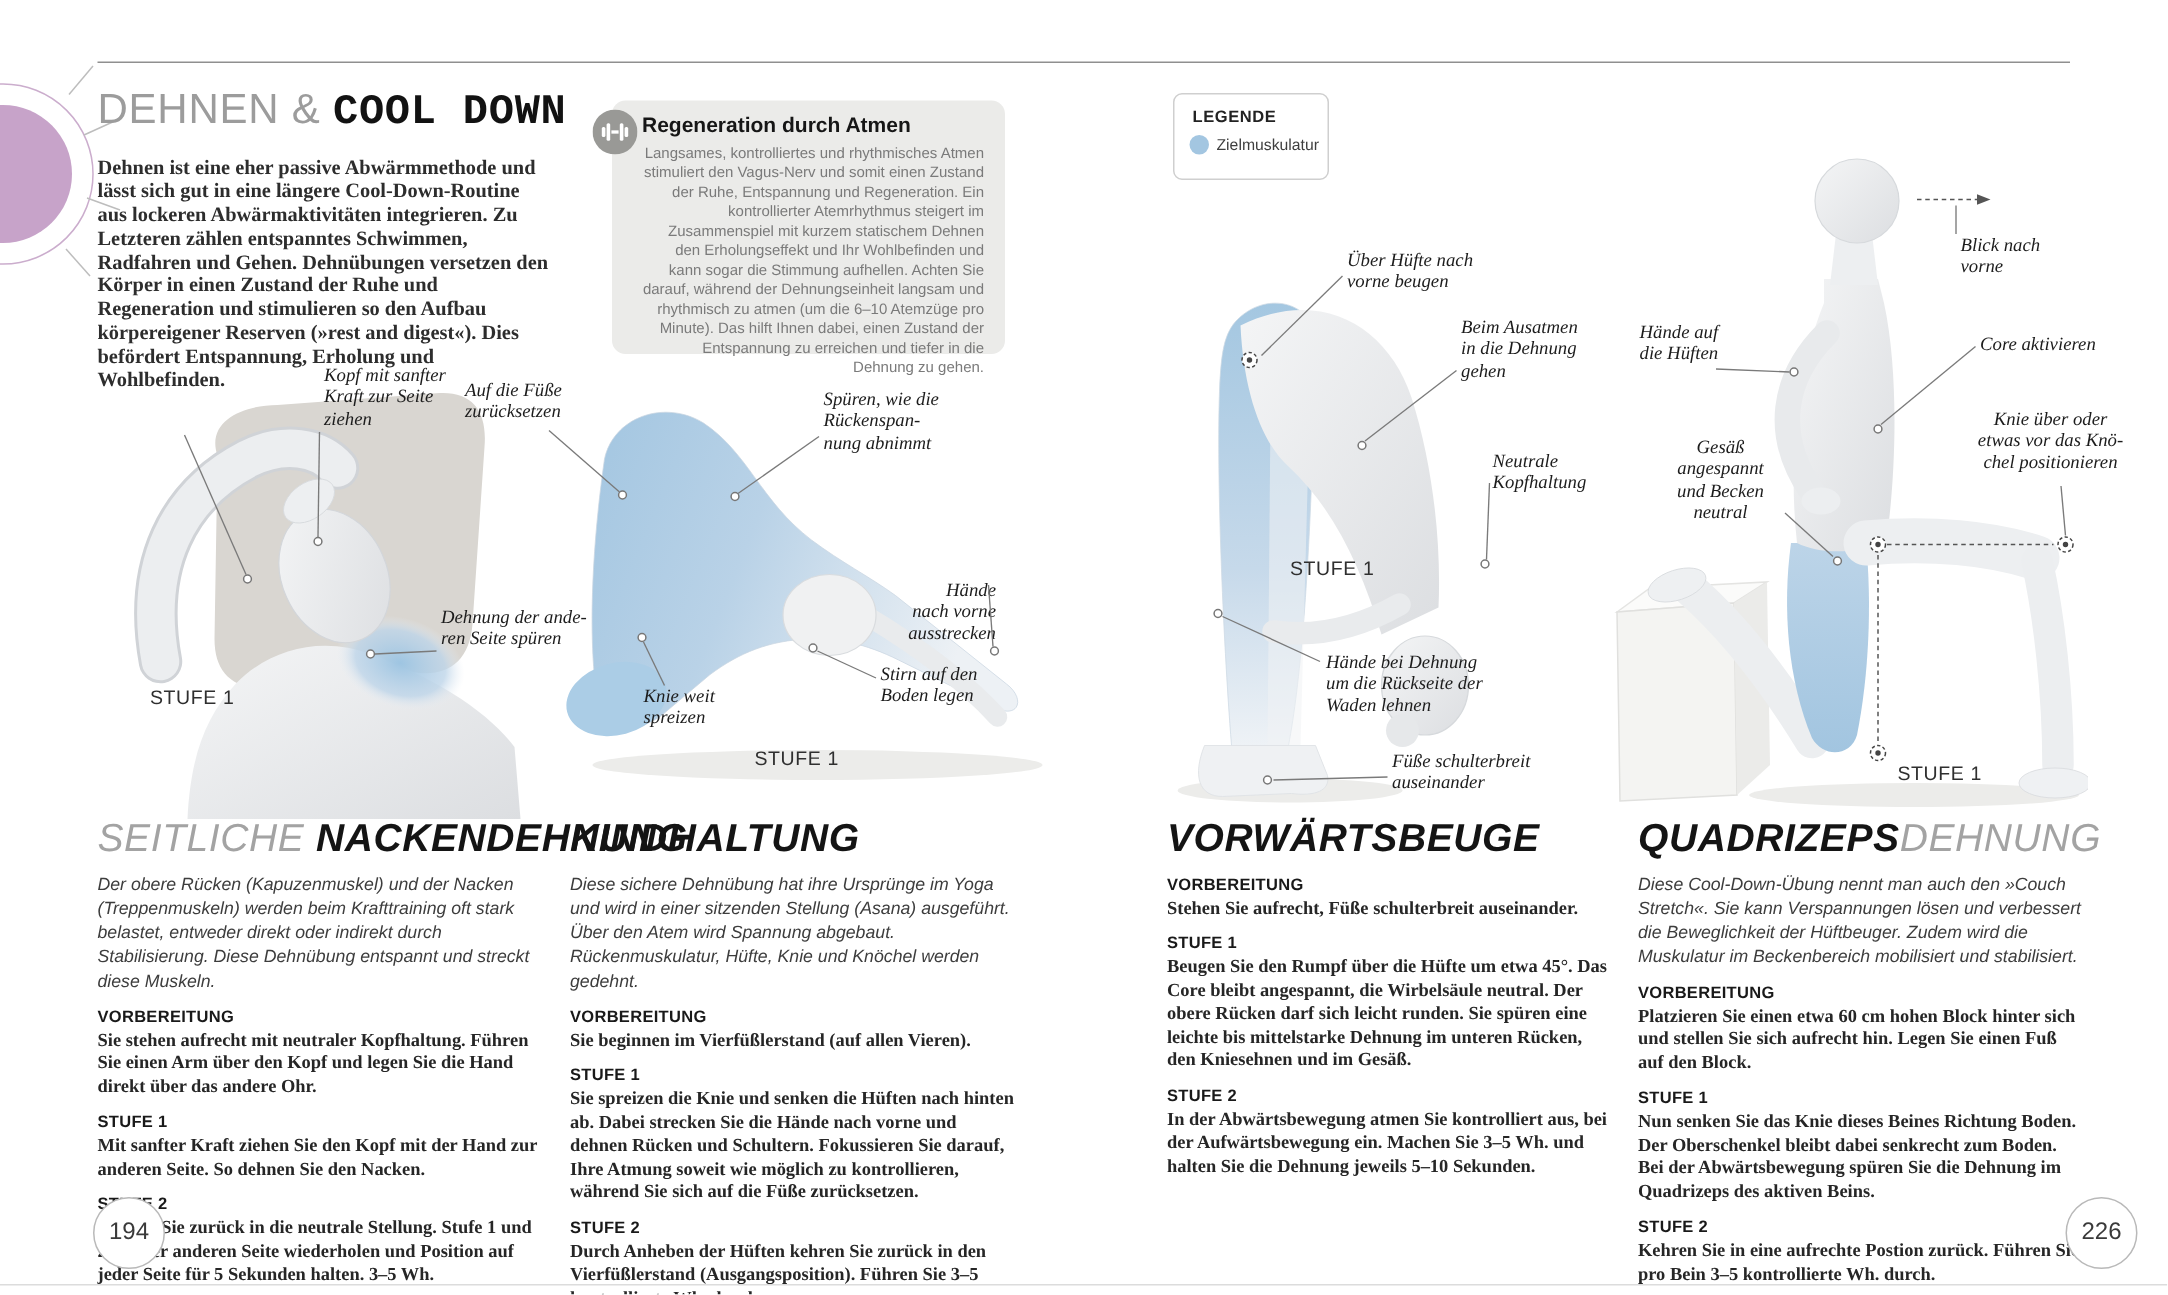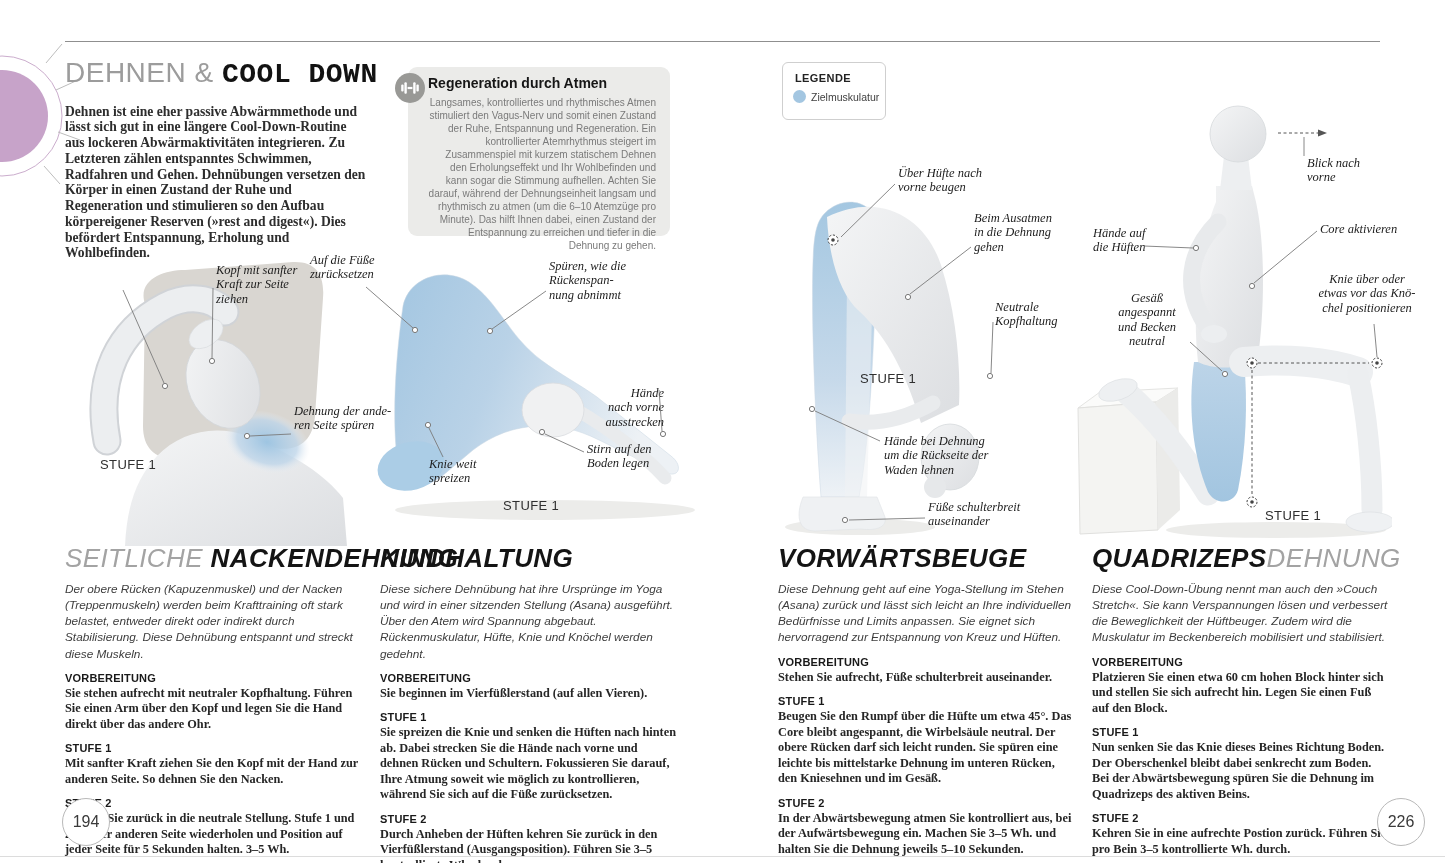--- a/index.html
+++ b/index.html
@@ -33,34 +33,34 @@
   .legend-title{position:absolute;left:12px;top:9px;font-size:11px;font-weight:700;letter-spacing:.4px;color:#222;}
   .legend-row{position:absolute;left:10px;top:27px;display:flex;align-items:center;gap:5px;}
   .legend-dot{width:13px;height:13px;border-radius:50%;background:#a3c6e1;}
   .legend-label{font-size:10.5px;color:#3f3f3f;}
 
   
   .ann{position:absolute;font-family:"Liberation Serif",serif;font-style:italic;font-size:12.5px;
        line-height:1.14;color:#1c1c1c;white-space:pre-line;}
   .ta-r{text-align:right;} .ta-c{text-align:center;}
   .an-f1a0{left:78px;top:243px;width:152px;}
-  .an-f1a1{left:216px;top:243px;width:110px;margin-top:20px;}
+  .an-f1a1{left:216px;top:243px;width:110px;}
   .an-f1a2{left:294px;top:404px;width:122px;}
   .an-f2a0{left:310px;top:253px;width:92px;}
   .an-f2a1{left:549px;top:259px;width:100px;}
   .an-f2a2{left:596px;top:346px;width:68px;margin-top:40px;}
   .an-f2a3{left:429px;top:457px;width:80px;}
   .an-f2a4{left:587px;top:442px;width:92px;}
   .an-f3a0{left:898px;top:166px;width:112px;}
   .an-f3a1{left:974px;top:211px;width:110px;}
   .an-f3a2{left:995px;top:300px;width:92px;}
   .an-f3a3{left:884px;top:434px;width:134px;}
   .an-f3a4{left:928px;top:500px;width:122px;}
   .an-f4a0{left:1307px;top:156px;width:72px;}
-  .an-f4a1{left:1093px;top:226px;width:74px;}
+  .an-f4a1{left:1093px;top:214px;width:74px;}
   .an-f4a2{left:1320px;top:222px;width:102px;}
   .an-f4a3{left:1106px;top:291px;width:82px;text-align:center;}
   .an-f4a4{left:1318px;top:272px;width:98px;}
 
   .stage{position:absolute;font-size:13px;letter-spacing:.4px;color:#2f2f2f;}
   .st-f1{left:100px;top:457px;} .st-f2{left:503px;top:498px;}
   .st-f3{left:860px;top:371px;} .st-f4{left:1265px;top:508px;}
 
   
   .section{position:absolute;width:296px;top:543px;}
@@ -335,21 +335,20 @@
     <h4 class="blk-h">VORBEREITUNG</h4>
     <p class="blk-b">Sie beginnen im Vierfüßlerstand (auf allen Vieren).</p>
     <h4 class="blk-h">STUFE 1</h4>
     <p class="blk-b">Sie spreizen die Knie und senken die Hüften nach hinten ab. Dabei strecken Sie die Hände nach vorne und dehnen Rücken und Schultern. Fokussieren Sie darauf, Ihre Atmung soweit wie möglich zu kontrollieren, während Sie sich auf die Füße zurücksetzen.</p>
     <h4 class="blk-h">STUFE 2</h4>
     <p class="blk-b">Durch Anheben der Hüften kehren Sie zurück in den Vierfüßlerstand (Ausgangsposition). Führen Sie 3–5 kontrollierte Wh. durch.</p>
   </div>
 
   <div class="section sec3">
     <h3 class="sec-title"><span class="title-a"></span><span class="title-b">VORWÄRTSBEUGE</span></h3>
-    <p class="sec-intro">Diese Dehnung geht auf eine Yoga-Stellung im Stehen (Asana) zurück und lässt sich leicht an Ihre individuellen Bedürfnisse und Limits anpassen. Sie eignet sich hervorragend zur Entspannung von Kreuz und Hüften.</p>
     <h4 class="blk-h">VORBEREITUNG</h4>
     <p class="blk-b">Stehen Sie aufrecht, Füße schulterbreit auseinander.</p>
     <h4 class="blk-h">STUFE 1</h4>
     <p class="blk-b">Beugen Sie den Rumpf über die Hüfte um etwa 45°. Das Core bleibt angespannt, die Wirbelsäule neutral. Der obere Rücken darf sich leicht runden. Sie spüren eine leichte bis mittelstarke Dehnung im unteren Rücken, den Kniesehnen und im Gesäß.</p>
     <h4 class="blk-h">STUFE 2</h4>
     <p class="blk-b">In der Abwärtsbewegung atmen Sie kontrolliert aus, bei der Aufwärtsbewegung ein. Machen Sie 3–5 Wh. und halten Sie die Dehnung jeweils 5–10 Sekunden.</p>
   </div>
 
   <div class="section sec4 swap">
     <h3 class="sec-title"><span class="title-a">QUADRIZEPS</span><span class="title-b">DEHNUNG</span></h3>

